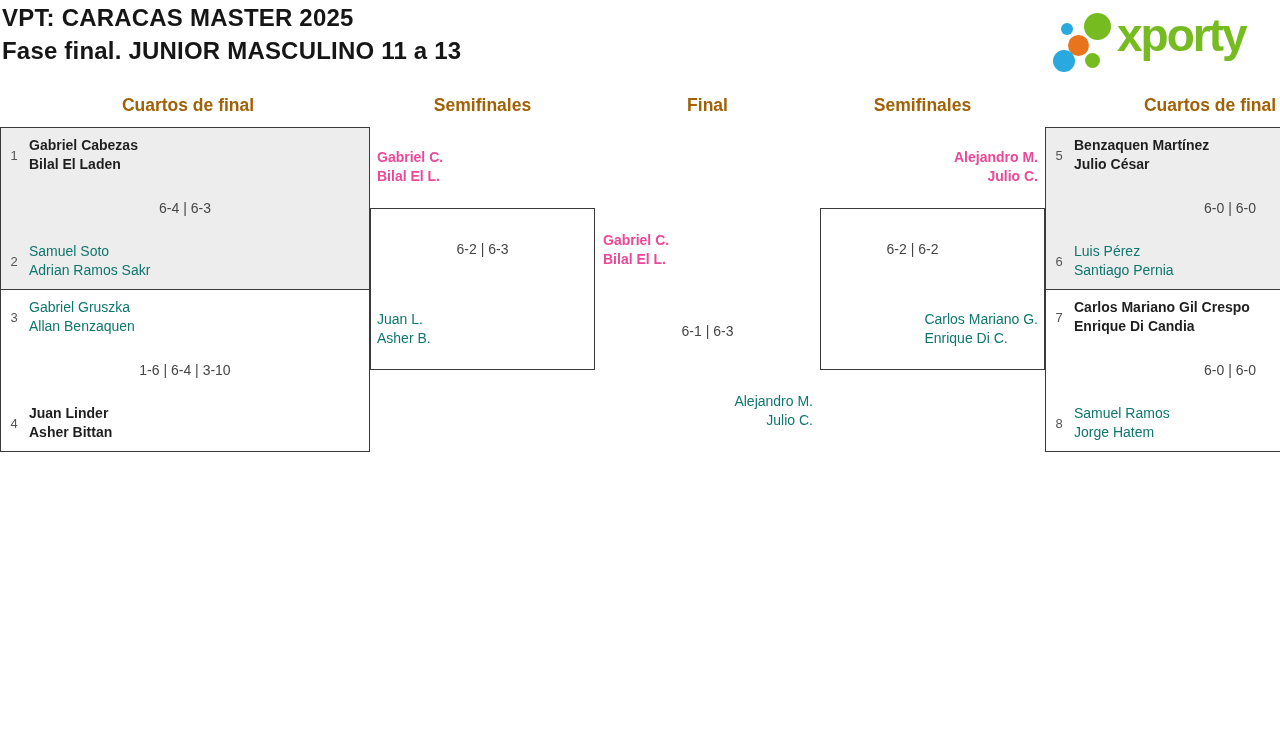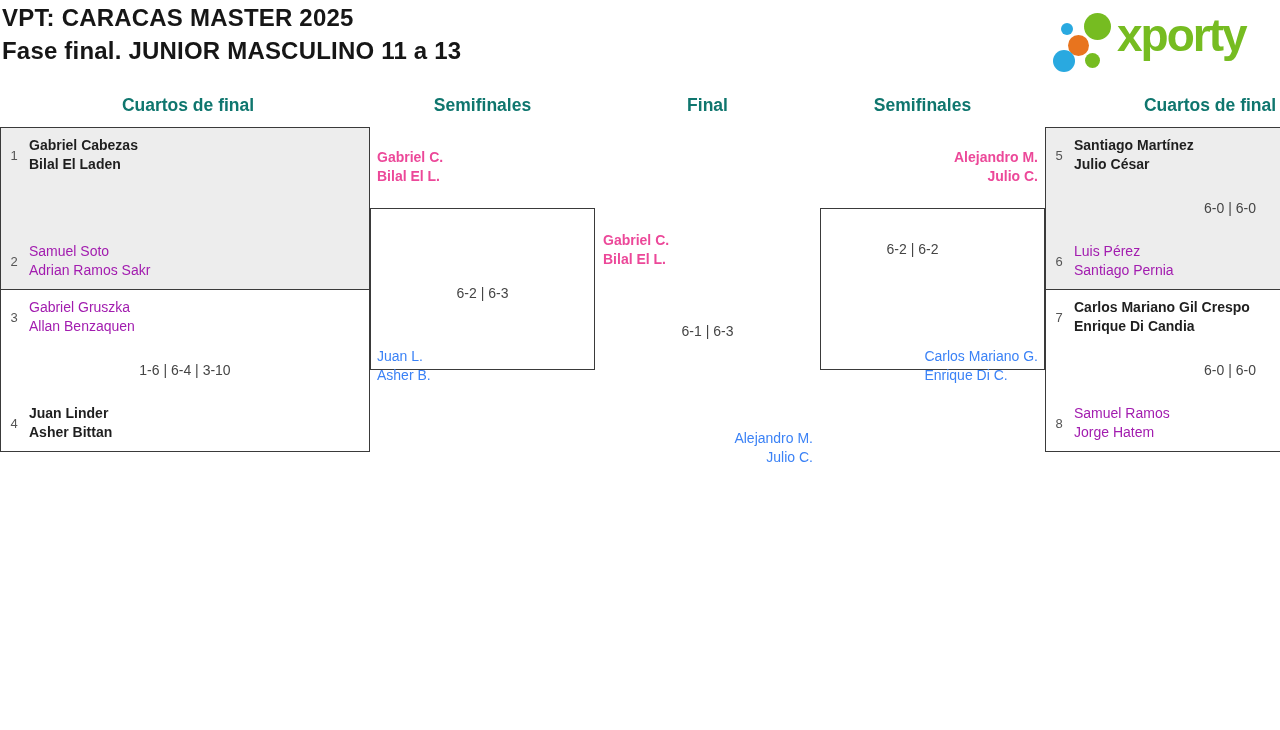--- a/index.html
+++ b/index.html
@@ -14,54 +14,54 @@
   
   .logo{position:absolute;left:1048px;top:0;width:232px;height:72px;cursor:pointer;margin-top:8px;}
   .logo-dot{position:absolute;border-radius:50%;}
   .dot-blue-small {left:13px;top:15px;width:12px;height:12px;background:#29A9E0;}
   .dot-green-large{left:36px;top:5px; width:27px;height:27px;background:#76BC21;}
   .dot-orange     {left:20px;top:27px;width:21px;height:21px;background:#E8741E;}
   .dot-blue-large {left:5px; top:42px;width:22px;height:22px;background:#29A9E0;}
   .dot-green-small{left:37px;top:45px;width:15px;height:15px;background:#76BC21;}
   .logo-text{position:absolute;left:69px;top:0px;font-size:46px;font-weight:800;letter-spacing:-2px;color:#76BC21;white-space:nowrap;}
   
-  .round-label{position:absolute;top:95px;text-align:center;font-size:17.5px;font-weight:700;color:#0f766e;white-space:nowrap;}
+  .round-label{position:absolute;top:95px;text-align:center;font-size:17.5px;font-weight:700;color:#a16207;white-space:nowrap;}
   #rh-qf-left {left:3px;  width:370px;}
   #rh-sf-left {left:370px;width:225px;}
   #rh-final   {left:595px;width:225px;}
   #rh-sf-right{left:810px;width:225px;}
   #rh-qf-right{left:1025px;width:370px;}
   
   .match-box{position:absolute;border:1px solid #3A3A3A;box-sizing:border-box;}
   #qfL1{left:0;   top:127px;width:370px;height:163px;background:#EDEDED;}
   #qfL2{left:0;   top:289px;width:370px;height:163px;background:#FFFFFF;}
   #sfLbox{left:370px;top:208px;width:225px;height:162px;background:#FFFFFF;}
   #sfRbox{left:820px;top:208px;width:225px;height:162px;background:#FFFFFF;}
   #qfR1{left:1045px;top:127px;width:370px;height:163px;background:#EDEDED;}
   #qfR2{left:1045px;top:289px;width:370px;height:163px;background:#FFFFFF;}
   
   .team-row{position:absolute;left:4px;display:flex;align-items:center;gap:6px;}
   .team-row.slot-top{top:8px;}
   .team-row.slot-bottom{top:114px;}
   .seed{width:18px;text-align:center;font-size:13px;color:#555555;flex:none;}
-  .names{font-size:14px;line-height:19px;color:#a21caf;white-space:nowrap;}
+  .names{font-size:14px;line-height:19px;color:#0f766e;white-space:nowrap;}
   .names.is-winner{font-weight:700;color:#1F1F1F;}
   .box-score{position:absolute;left:0;top:72px;width:100%;text-align:center;font-size:14px;line-height:16px;color:#454545;}
   
   .adv-team{position:absolute;font-size:14px;line-height:19px;white-space:nowrap;}
   .adv-team.is-winner{font-weight:700;color:#ec4899;}
-  .adv-team.is-loser{color:#3b82f6;margin-top:37px;}
+  .adv-team.is-loser{color:#0f766e;}
   #sfL-winner{left:377px;top:148px;}
   #sfL-loser {left:377px;top:310px;}
   #sfR-winner{right:242px;top:148px;text-align:right;}
   #sfR-loser {right:242px;top:310px;text-align:left;}
   #final-winner{left:603px;top:231px;}
   #final-loser {right:467px;top:392px;text-align:right;}
   .free-score{position:absolute;text-align:center;font-size:14px;line-height:16px;color:#454545;}
-  #sfL-score{left:370px;top:241px;width:225px;margin-top:44px;}
+  #sfL-score{left:370px;top:241px;width:225px;}
   #sfR-score{left:820px;top:241px;width:185px;}
   #final-score{left:595px;top:323px;width:225px;}
 </style>
 </head>
 <body>
 
 <div class="stage">
 
   <div class="title-block">
     <div class="title-line">VPT: CARACAS MASTER 2025</div>
@@ -84,20 +84,21 @@
   <div class="round-label" id="rh-qf-right">Cuartos de final</div>
 
   <div class="match-box" id="qfL1">
     <div class="team-row slot-top">
       <span class="seed">1</span>
       <span class="names is-winner">
         <div>Gabriel Cabezas</div>
         <div>Bilal El Laden</div>
       </span>
     </div>
+    <div class="box-score">6-4 | 6-3</div>
     <div class="team-row slot-bottom">
       <span class="seed">2</span>
       <span class="names">
         <div>Samuel Soto</div>
         <div>Adrian Ramos Sakr</div>
       </span>
     </div>
   </div>
 
   <div class="match-box" id="qfL2">
@@ -147,21 +148,21 @@
   <div class="free-score" id="sfR-score">6-2 | 6-2</div>
   <div class="adv-team is-loser" id="sfR-loser">
     <div>Carlos Mariano G.</div>
     <div>Enrique Di C.</div>
   </div>
 
   <div class="match-box" id="qfR1">
     <div class="team-row slot-top">
       <span class="seed">5</span>
       <span class="names is-winner">
-        <div>Santiago Martínez</div>
+        <div>Benzaquen Martínez</div>
         <div>Julio César</div>
       </span>
     </div>
     <div class="box-score">6-0 | 6-0</div>
     <div class="team-row slot-bottom">
       <span class="seed">6</span>
       <span class="names">
         <div>Luis Pérez</div>
         <div>Santiago Pernia</div>
       </span>

